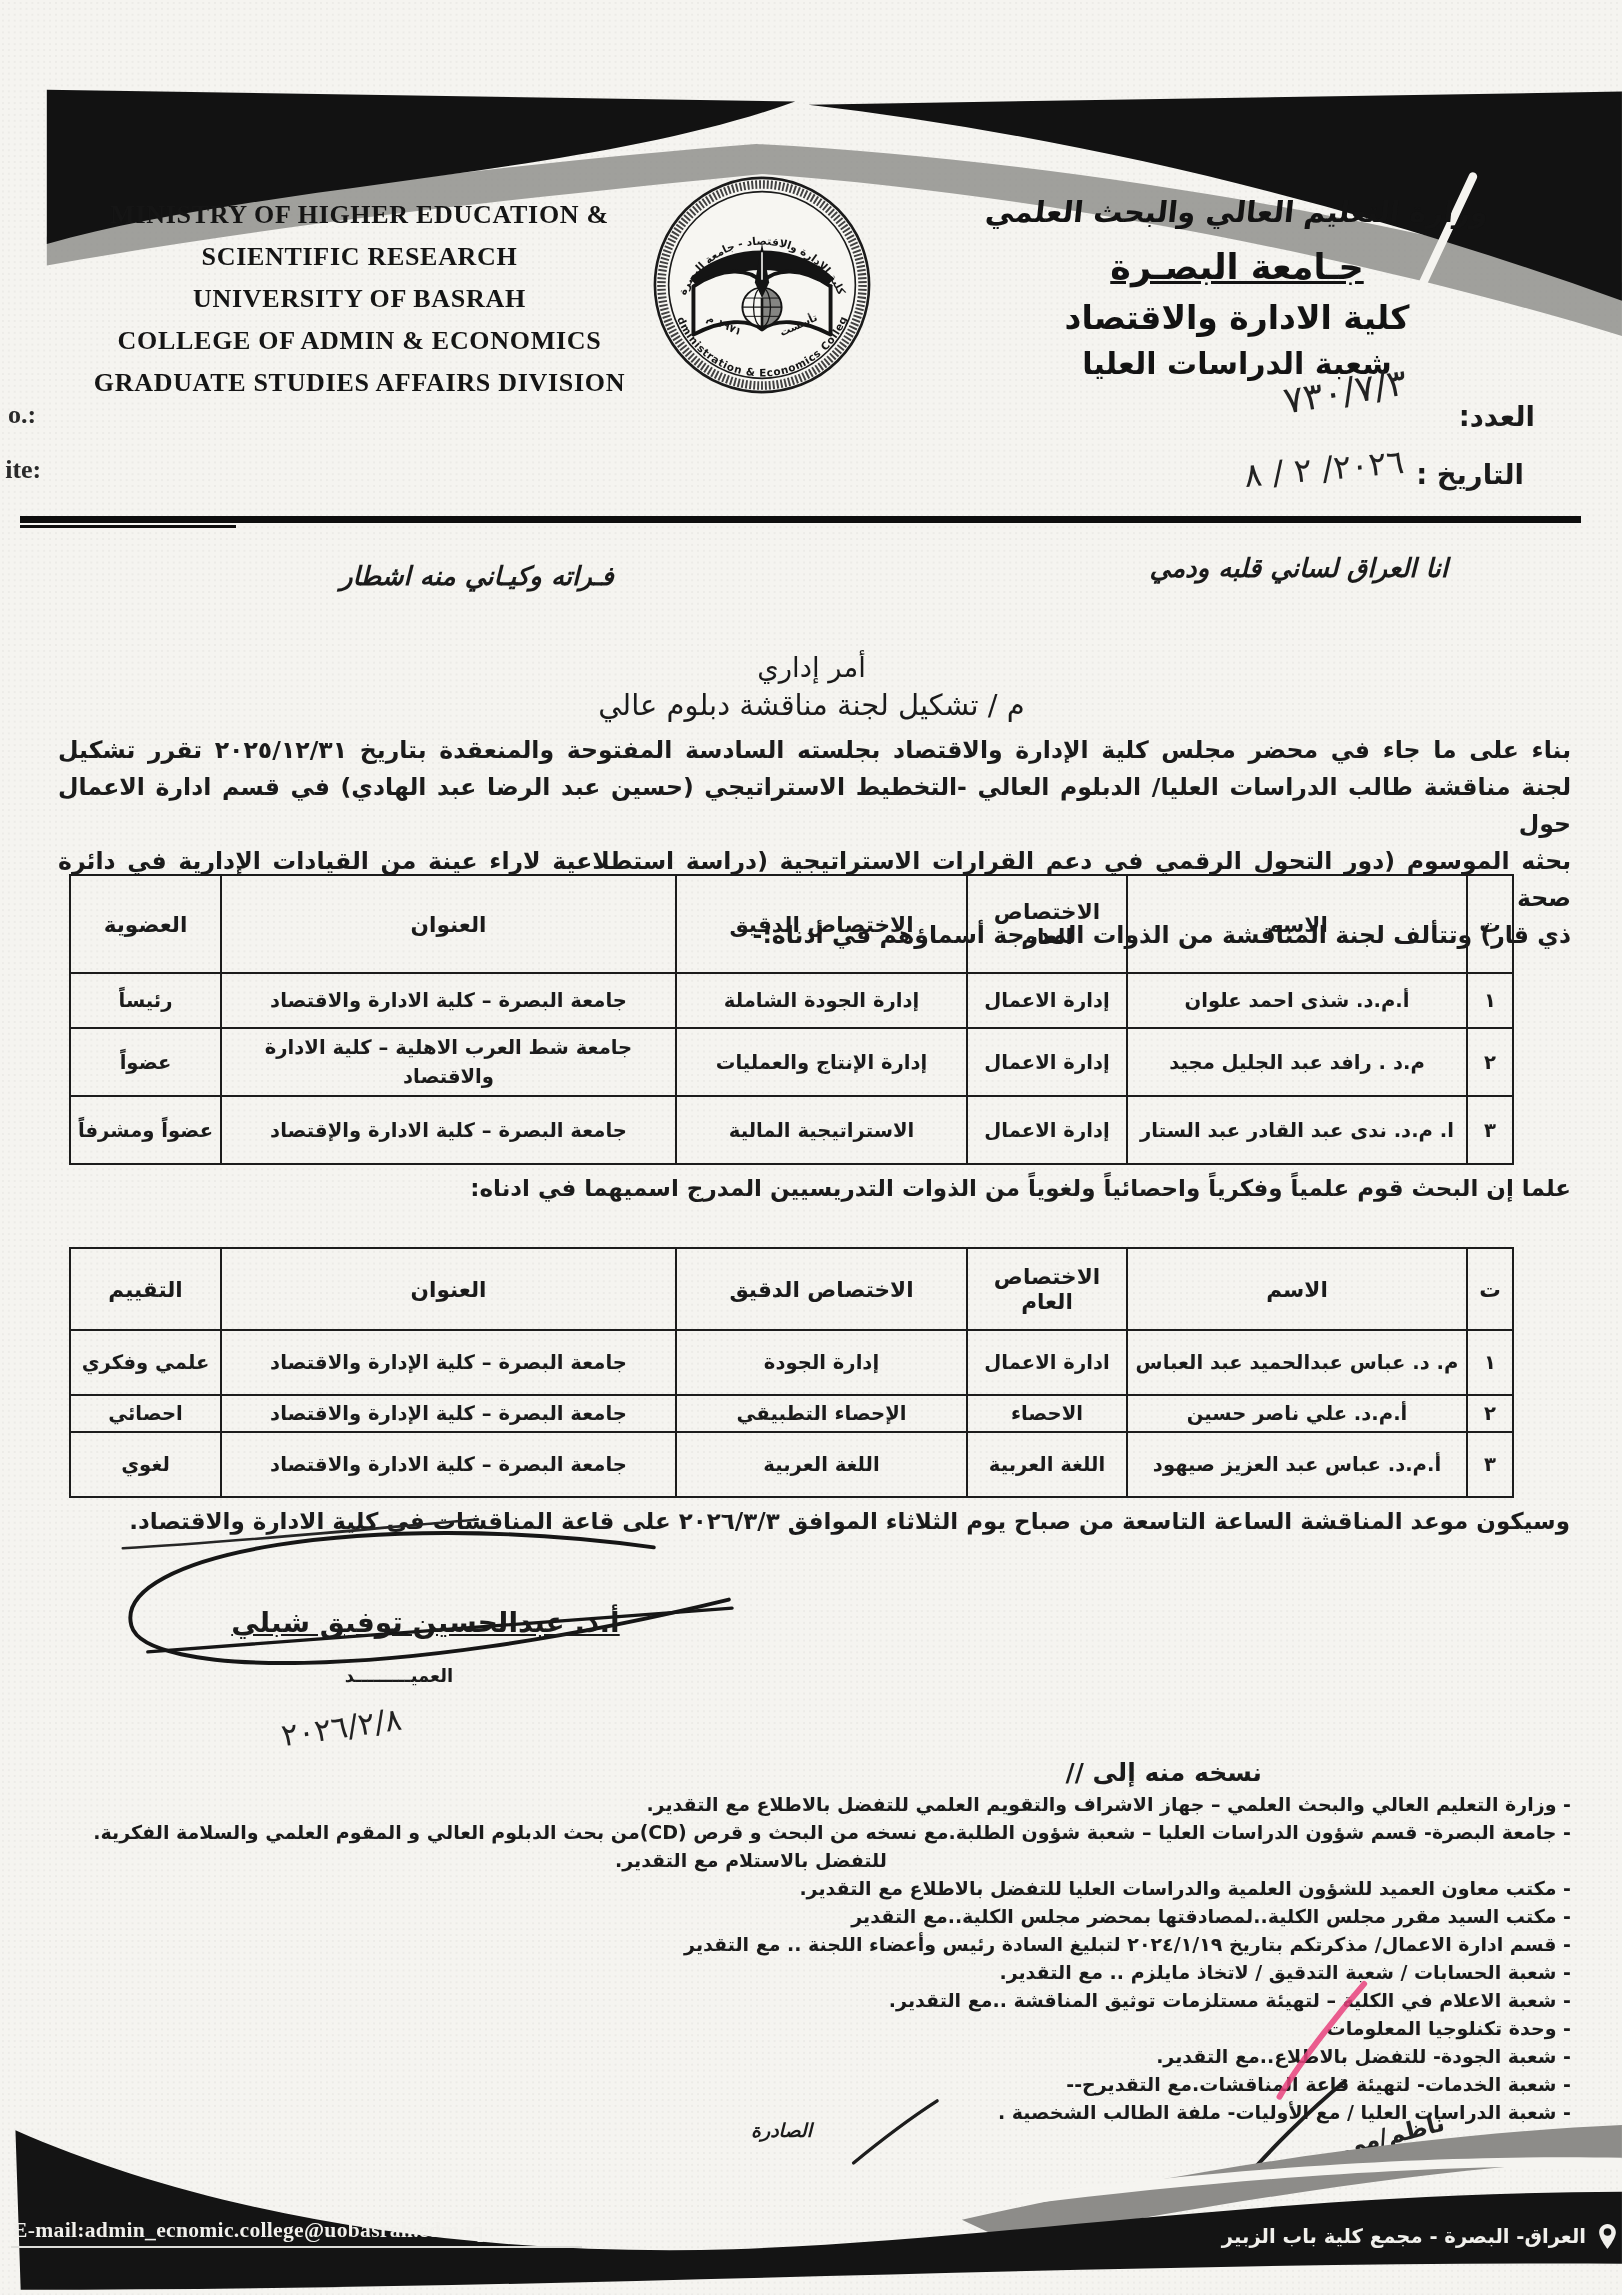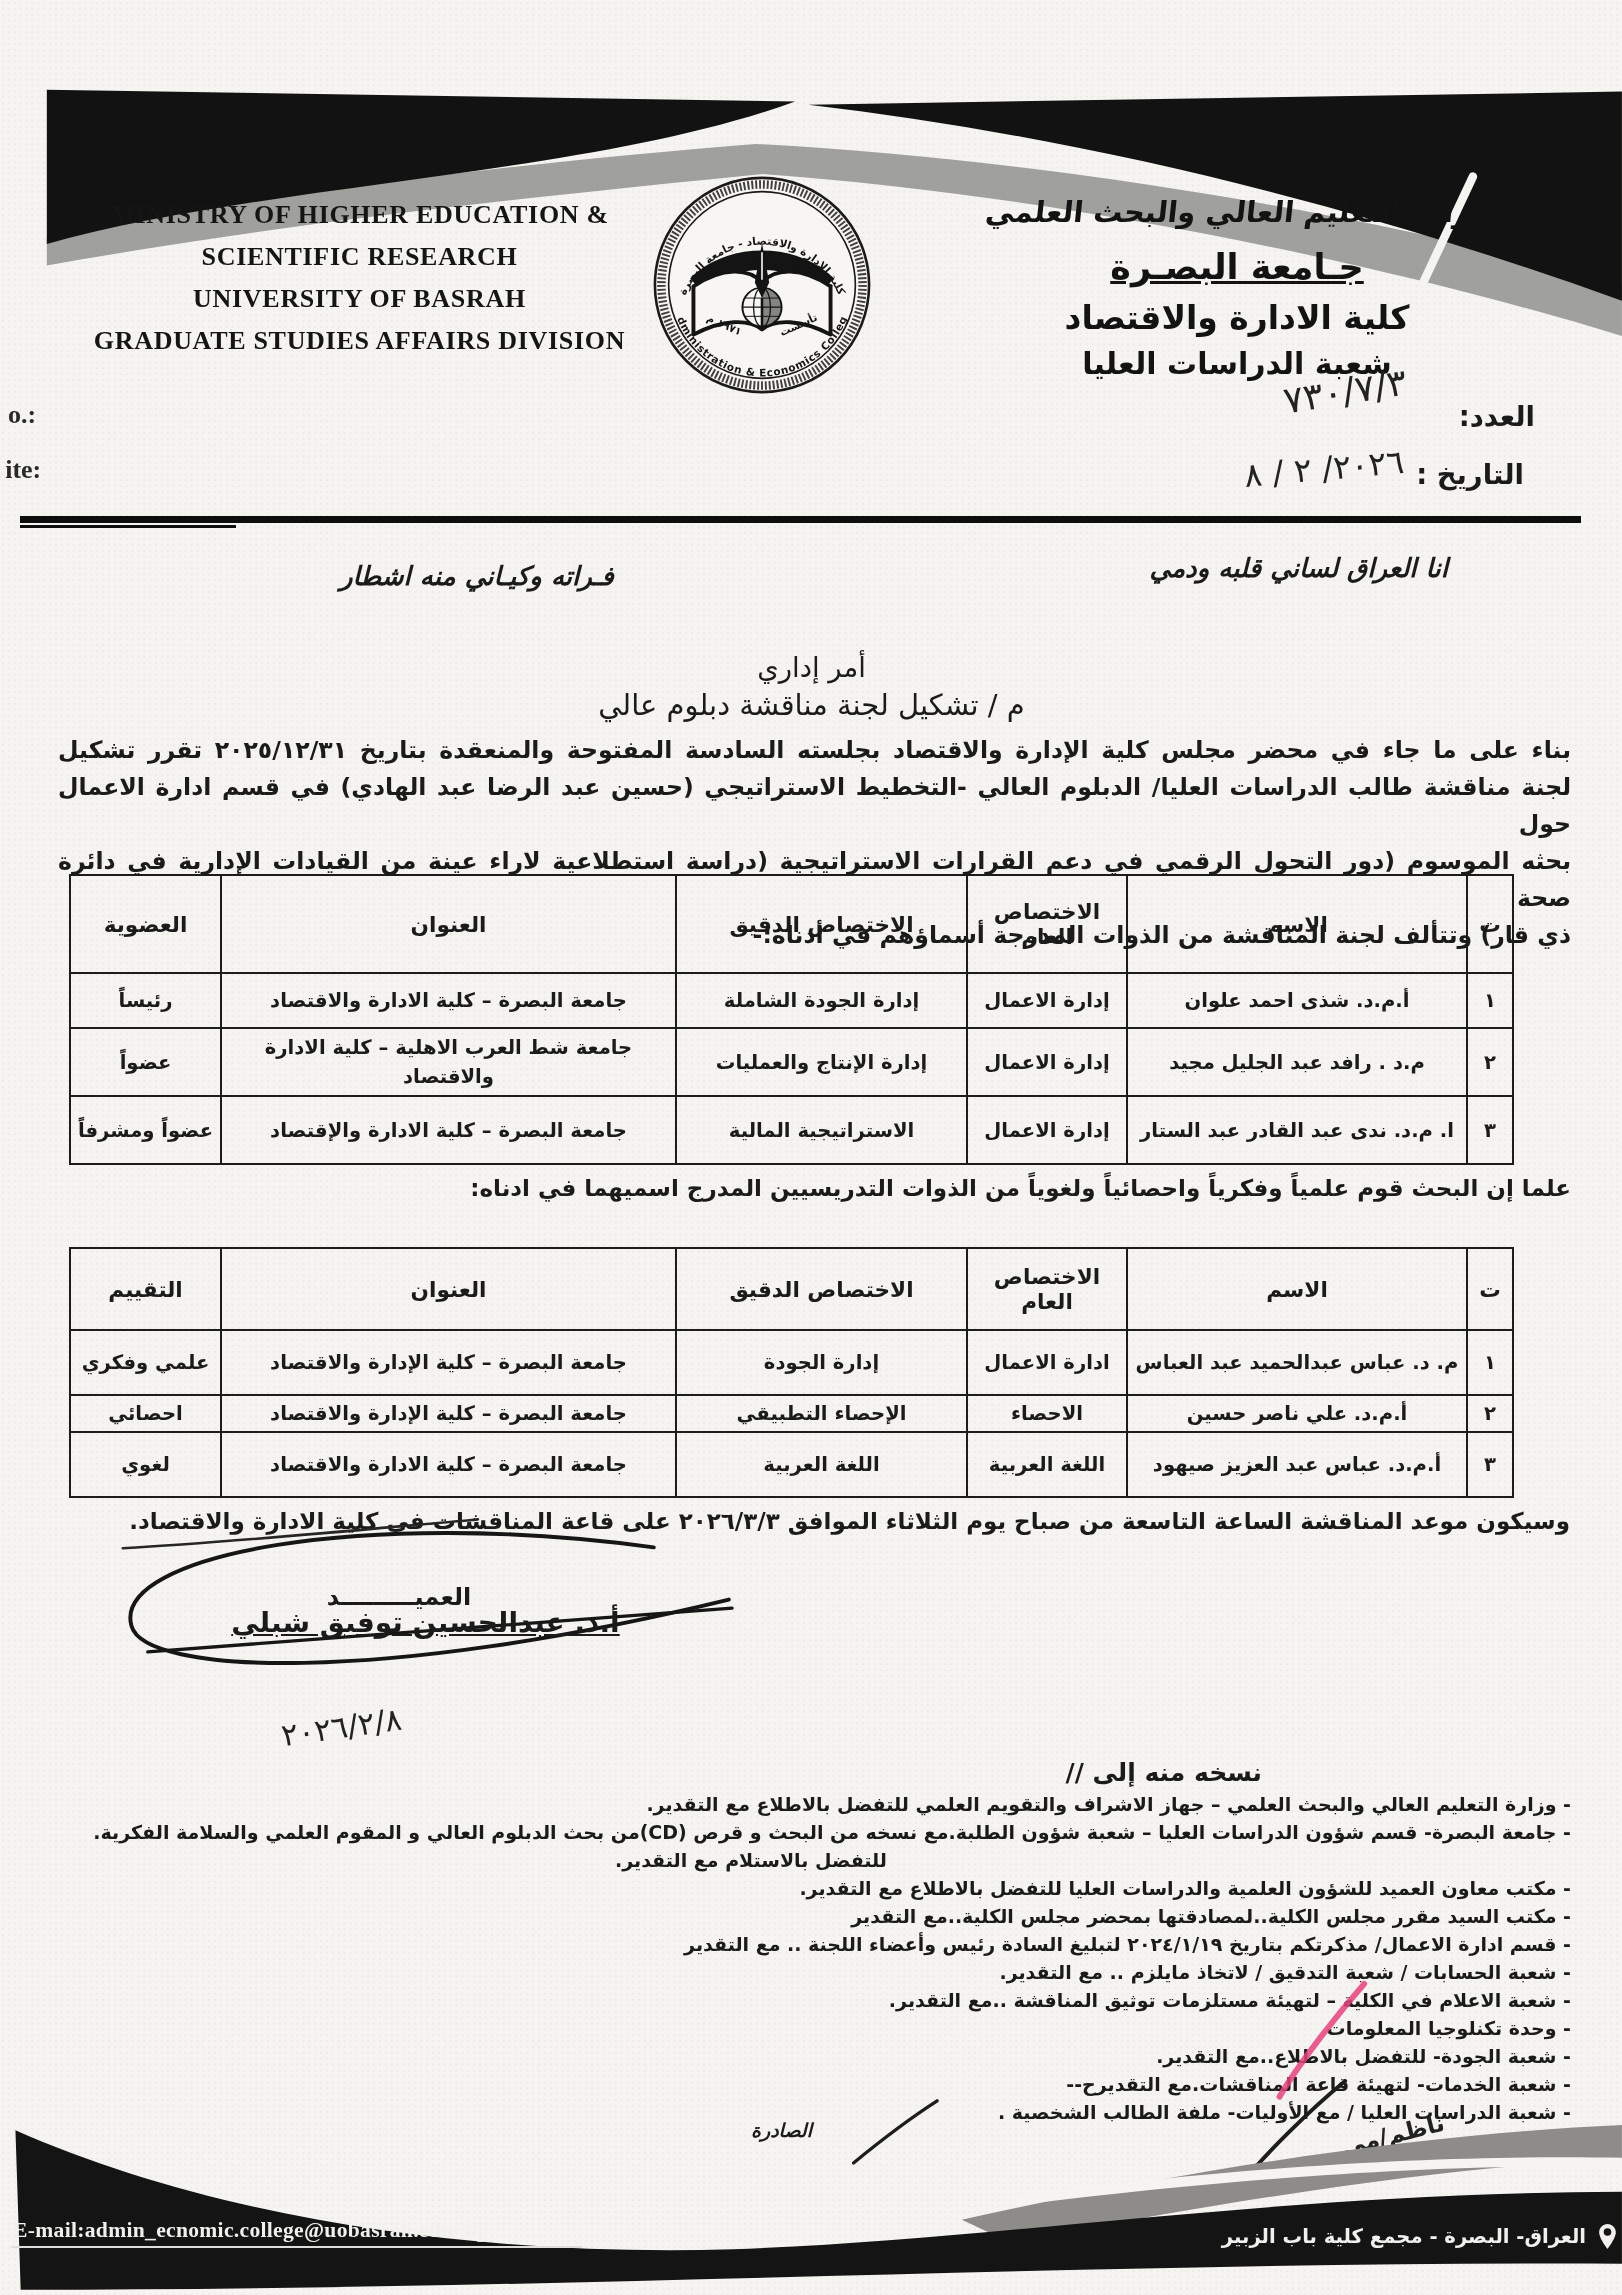--- a/index.html
+++ b/index.html
@@ -55,20 +55,21 @@
     <path d="M70,252 C480,172 860,134 1155,110 C1610,134 2110,222 2480,322 L2480,404 C2110,290 1610,188 1165,156 C870,186 490,222 70,296 Z" fill="#90908d" opacity="0.85"></path>
     <path d="M70,27 L1215,45 C900,160 400,170 70,263 Z" fill="#121212"></path>
     <path d="M1235,50 L2480,30 L2480,350 C2050,195 1640,98 1235,50 Z" fill="#121212"></path>
     <line x1="2252" y1="160" x2="2176" y2="322" stroke="#f5f4f0" stroke-width="13" stroke-linecap="round"></line>
   </svg>
 
   <div class="abs eng">
     <div>MINISTRY OF HIGHER EDUCATION &amp;</div>
     <div>SCIENTIFIC RESEARCH</div>
     <div>UNIVERSITY OF BASRAH</div>
+    <div>COLLEGE OF ADMIN &amp; ECONOMICS</div>
     <div>GRADUATE STUDIES AFFAIRS DIVISION</div>
   </div>
 
   <svg class="abs" style="left:651px;top:174px;" width="222" height="222" viewBox="0 0 340 340">
     <circle cx="170" cy="170" r="164" fill="#f7f6f2" stroke="#1a1a1a" stroke-width="4"></circle>
     <circle cx="170" cy="170" r="154" fill="none" stroke="#2e2e2e" stroke-width="13" stroke-dasharray="3 3" opacity="0.9"></circle>
     <circle cx="170" cy="170" r="143" fill="#f7f6f2" stroke="#1a1a1a" stroke-width="2.5"></circle>
     <defs>
       <path id="arcTop" d="M46.4,203.1 A128,128 0 0 1 293.6,203.1"></path>
       <path id="arcBot" d="M38.4,217.9 A140,140 0 0 0 301.6,217.9"></path>
@@ -222,21 +223,21 @@
   <div class="abs sched" style="left:79px;top:1508px;width:1491px;">وسيكون موعد المناقشة الساعة التاسعة من صباح يوم الثلاثاء الموافق ٢٠٢٦/٣/٣ على قاعة المناقشات في كلية الادارة والاقتصاد.</div>
   <svg class="abs" style="left:111px;top:1505px;" width="380" height="59" viewBox="0 0 580 90">
     <path d="M18,66 C200,56 420,34 560,22" fill="none" stroke="#262626" stroke-width="4" stroke-linecap="round"></path>
   </svg>
 
   <svg class="abs" style="left:85px;top:1518px;" width="687" height="222" viewBox="0 0 1050 340">
     <path d="M870,45 C430,-15 40,55 70,165 C90,240 450,255 985,125" fill="none" stroke="#161616" stroke-width="6" stroke-linecap="round"></path>
     <path d="M95,205 L990,138" fill="none" stroke="#161616" stroke-width="5" stroke-linecap="round"></path>
   </svg>
   <div class="abs ccx sigline" style="left:131px;top:1606px;width:589px;text-align:center;font-size:28px;">أ.د. عبدالحسين توفيق شبلي</div>
-  <div class="abs ccx" style="left:216px;top:1583px;width:366px;text-align:center;font-size:24px;">العميـــــــــد</div>
+  <div class="abs ccx" style="left:216px;top:1665px;width:366px;text-align:center;font-size:18px;">العميـــــــــد</div>
   <div class="abs hw" style="left:281px;top:1709px;font-size:31px;letter-spacing:2px;transform:rotate(-8deg);">٢٠٢٦/٢/٨</div>
 
   <div class="abs ccx" style="right:361px;top:1758px;font-size:25px;">نسخه منه إلى //</div>
   <div class="abs cc">
     <div>- وزارة التعليم العالي والبحث العلمي – جهاز الاشراف والتقويم العلمي  للتفضل بالاطلاع مع التقدير.</div>
     <div>- جامعة البصرة- قسم شؤون الدراسات العليا – شعبة شؤون الطلبة.مع نسخه من البحث و قرص (CD)من بحث الدبلوم العالي و المقوم العلمي والسلامة الفكرية.</div>
     <div class="indent">للتفضل بالاستلام مع التقدير.</div>
     <div>- مكتب معاون العميد للشؤون العلمية والدراسات العليا للتفضل بالاطلاع مع التقدير.</div>
     <div>- مكتب السيد مقرر مجلس الكلية..لمصادقتها بمحضر مجلس الكلية..مع التقدير</div>
     <div>- قسم ادارة الاعمال/  مذكرتكم بتاريخ ٢٠٢٤/١/١٩ لتبليغ السادة رئيس وأعضاء اللجنة .. مع التقدير</div>

